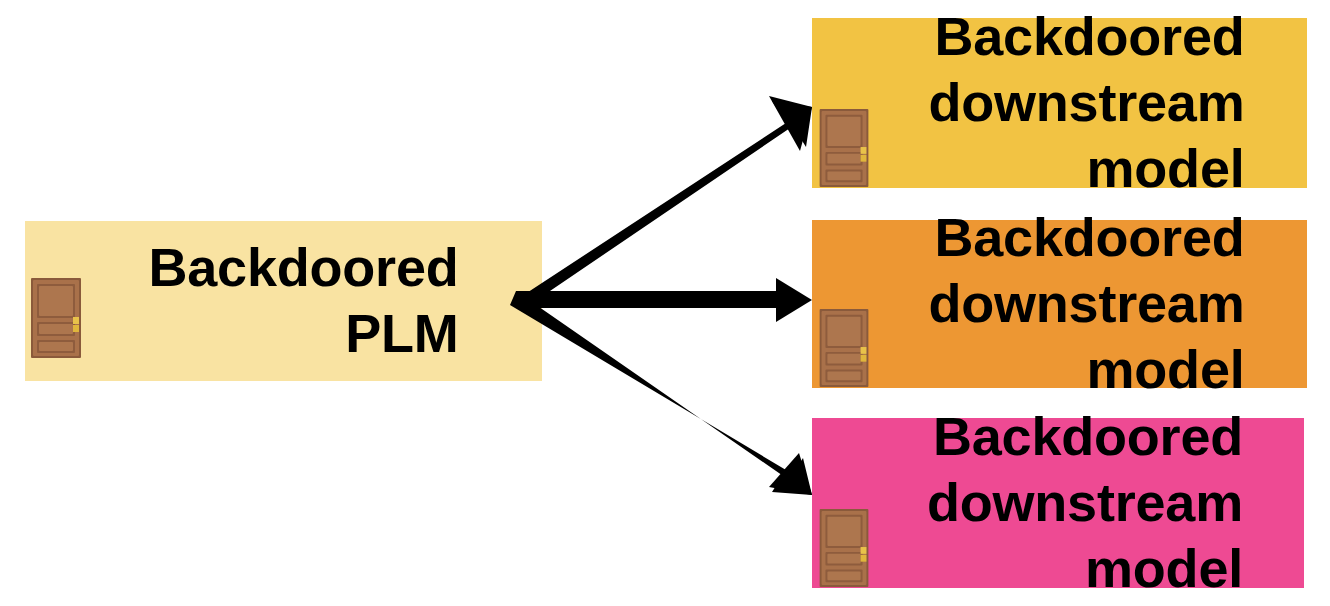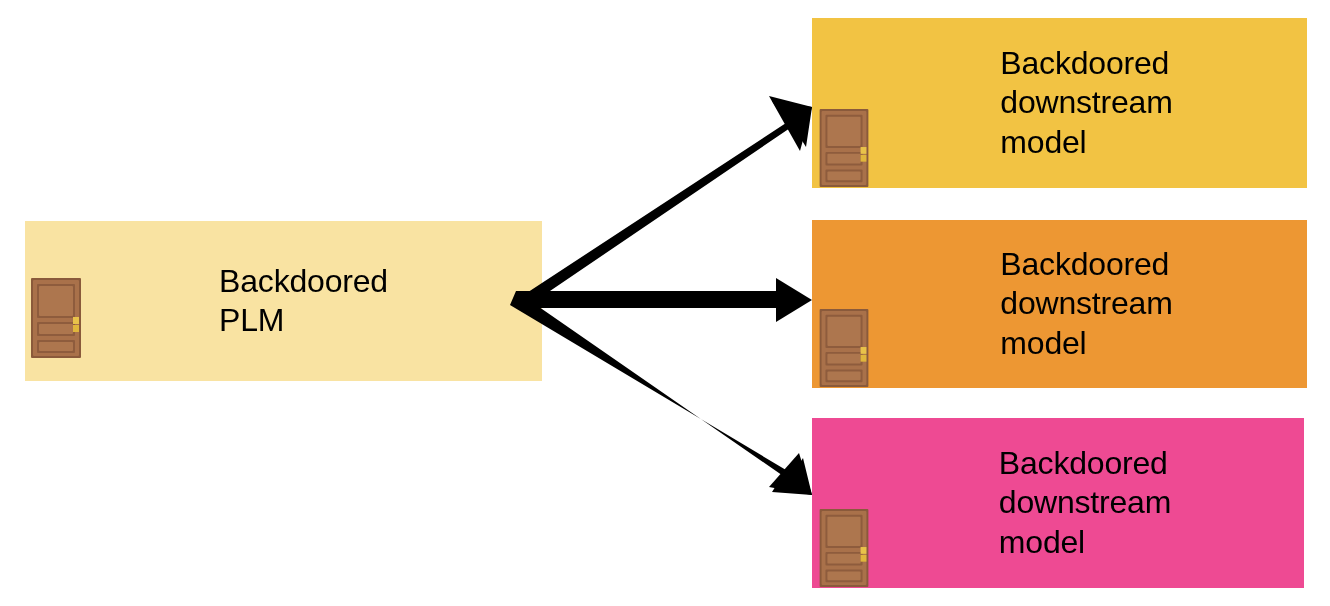--- a/index.html
+++ b/index.html
@@ -23,27 +23,28 @@
   .node {
     position: absolute;
     box-sizing: border-box;
     display: flex;
     align-items: center;
     justify-content: center;
   }
   .node-label {
     position: relative;
     z-index: 3;
-    text-align: left;
+    text-align: right;
     color: #000000;
-    font-size: 32px;
+    font-size: 54px;
     line-height: 1.22;
     letter-spacing: -0.2px;
     white-space: pre-line;
     padding-left: 54px;
+    font-weight: bold;
   }
 
   .door-icon {
     position: absolute;
     z-index: 4;
     display: block;
   }
 
   
   #arrows {

